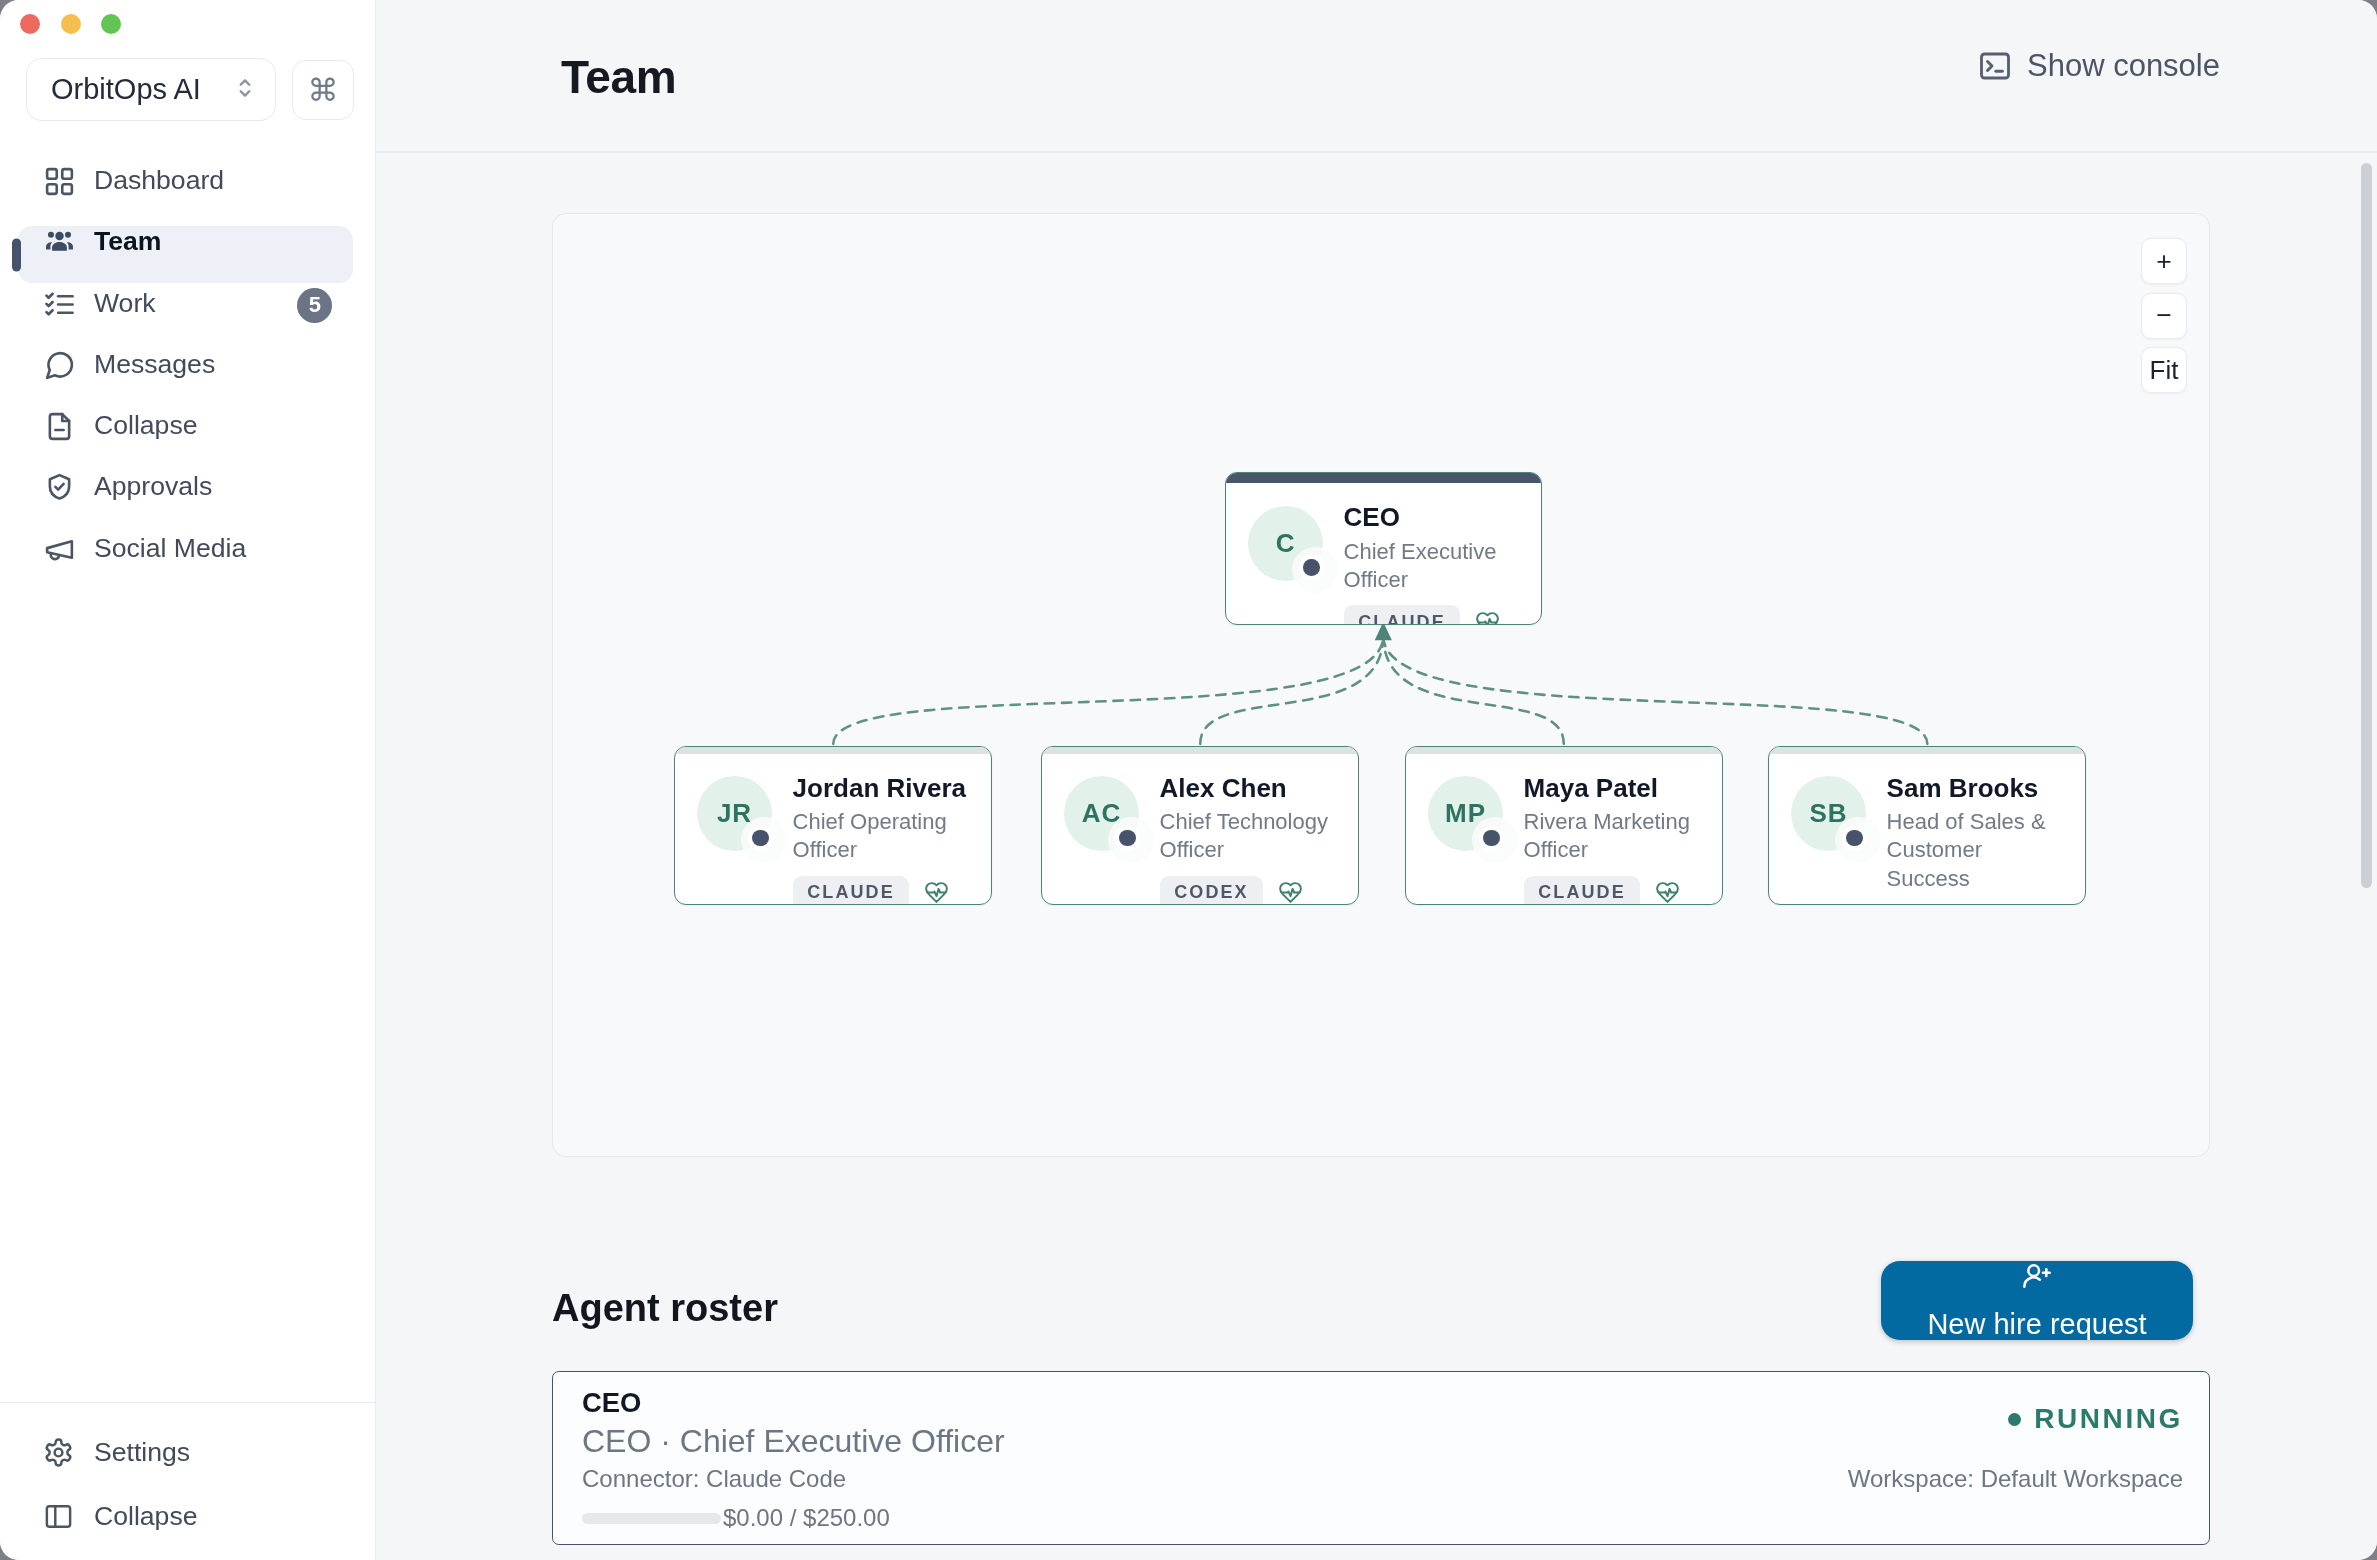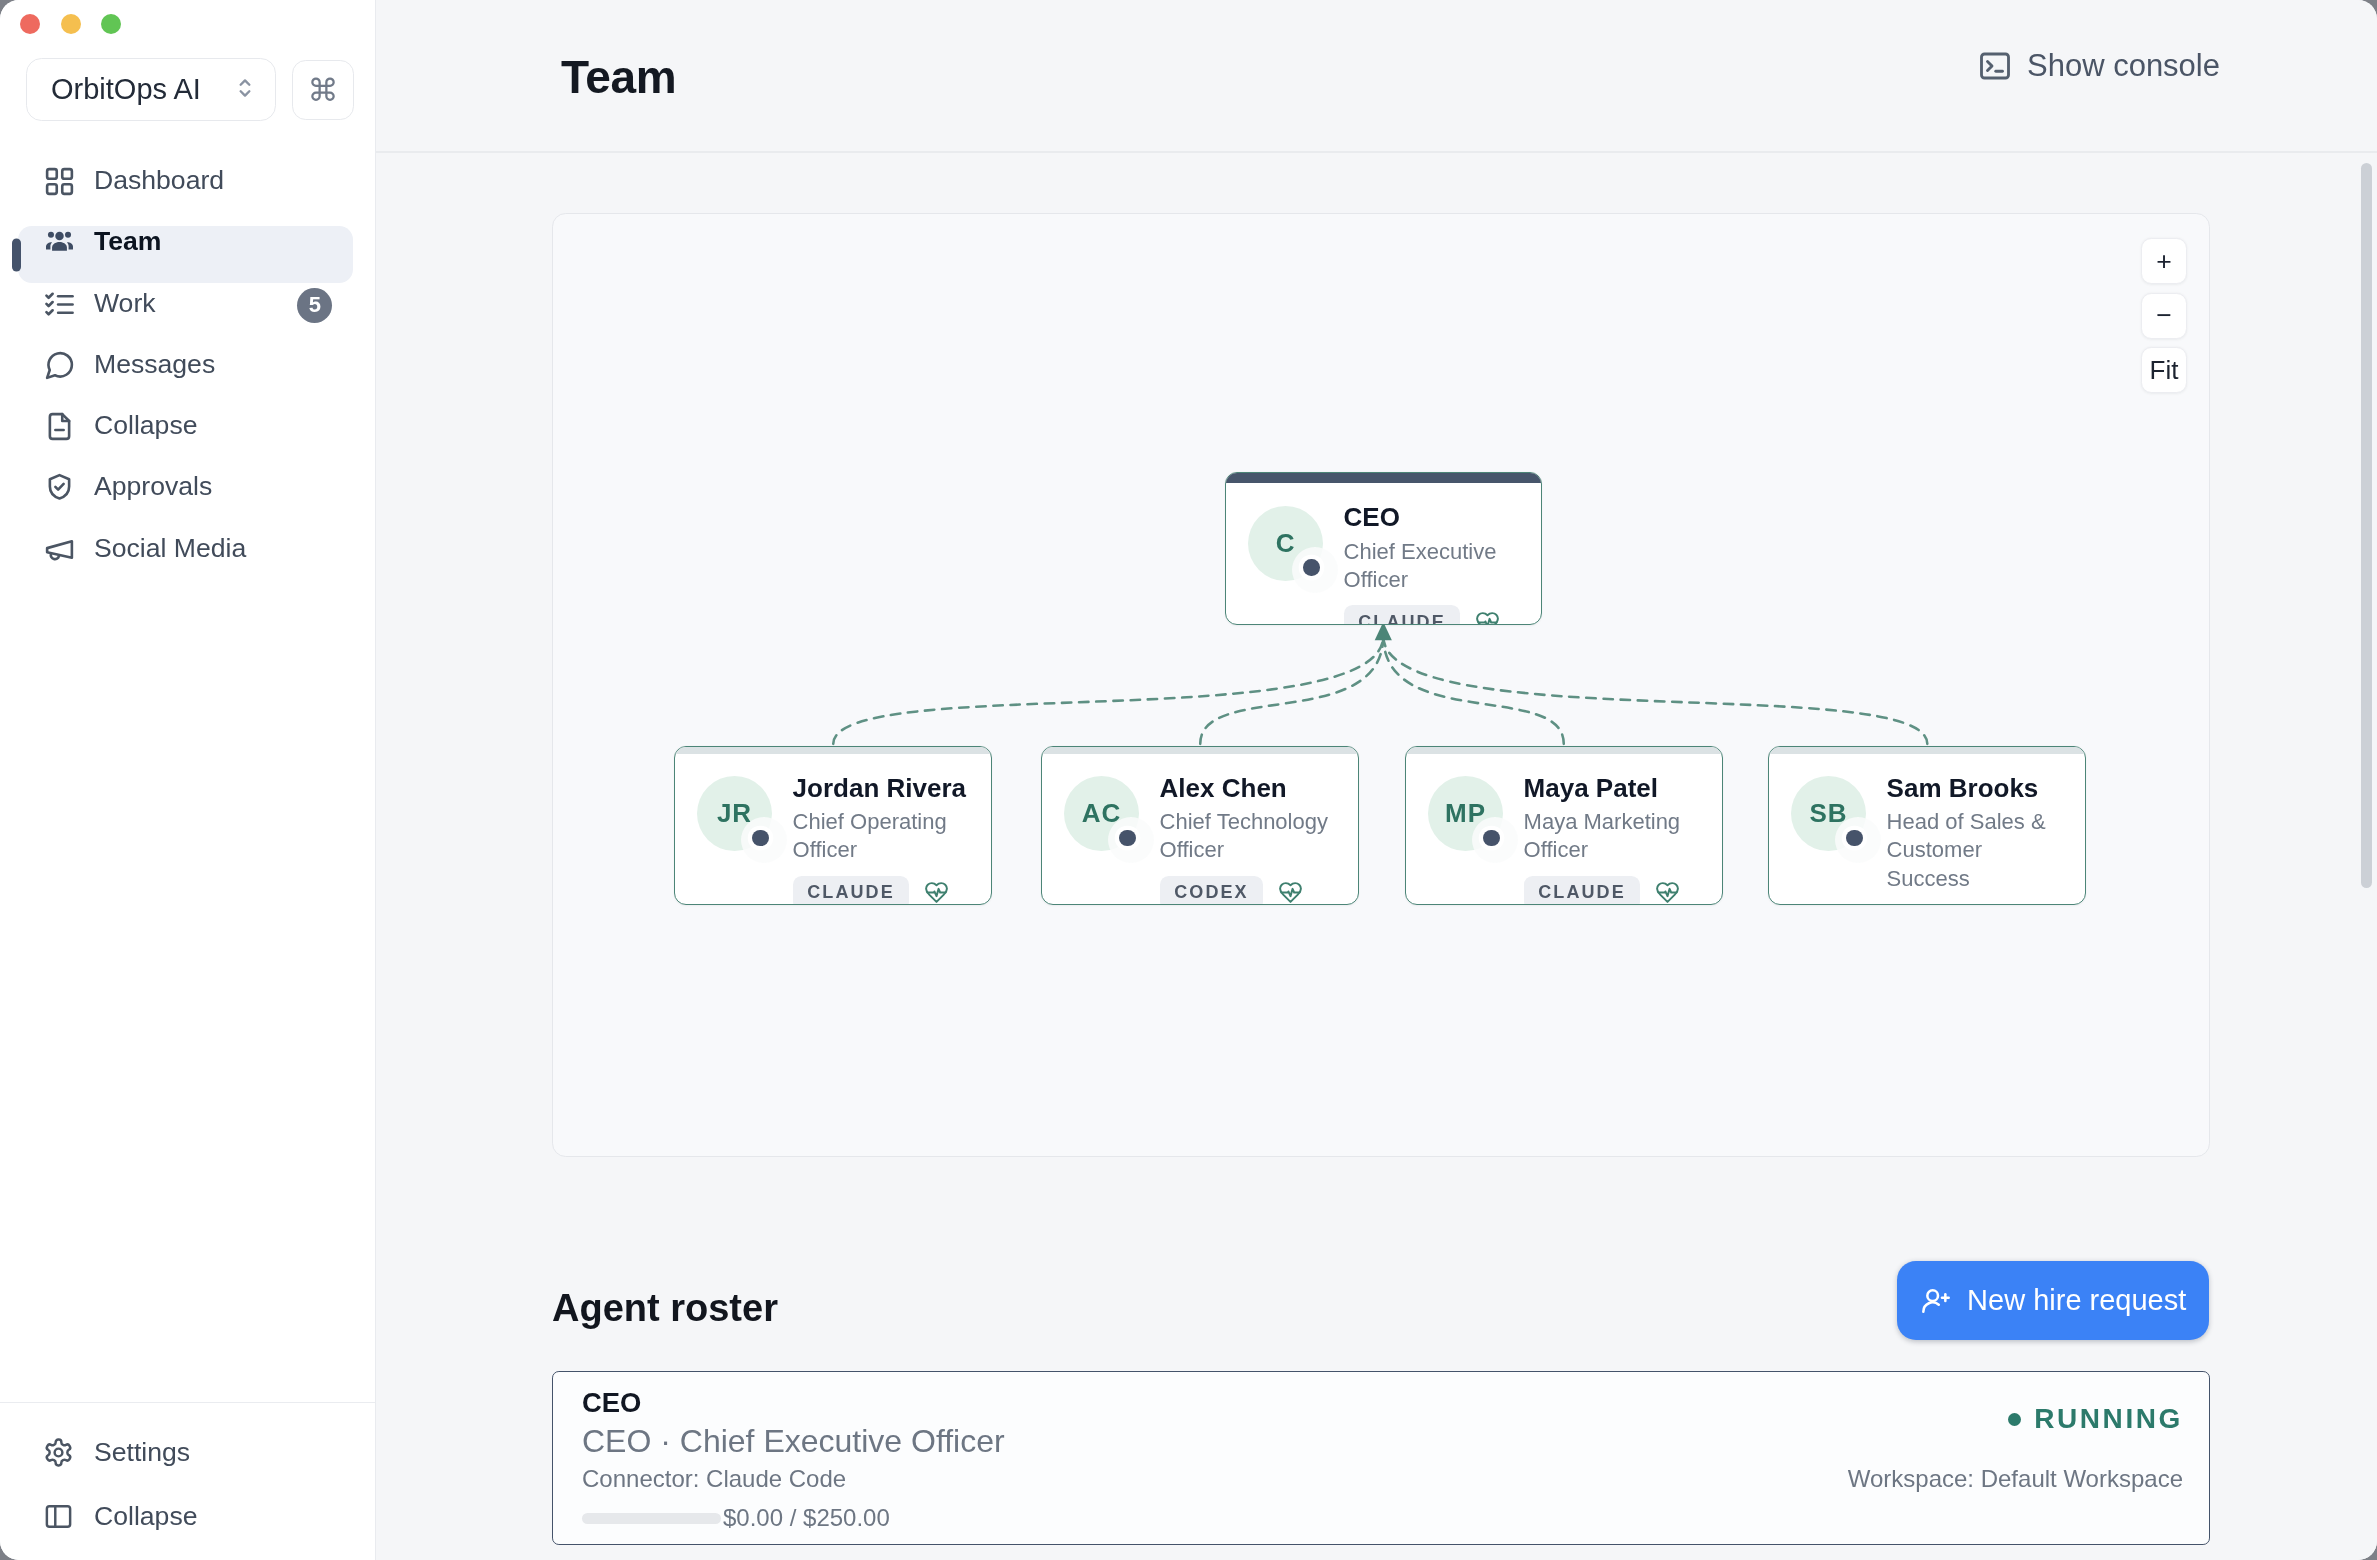--- a/index.html
+++ b/index.html
@@ -80,23 +80,23 @@
   .card-name { font-size:26px; font-weight:700; color:#111827; }
   .card-role { font-size:22px; color:#717a87; line-height:1.28; margin-top:4.3px; max-width:184px; }
   .badge-row { display:flex; align-items:center; gap:14.6px; margin-top:11px; }
   .conn-badge { background:#edeff3; color:#4f5866; font-size:18px; font-weight:600; letter-spacing:2.1px;
                 padding:6.9px 14.6px; border-radius:8.6px; }
   .pulse-icon { width:25px; height:25px; color:#3f806f; }
   .pulse-icon svg { width:100%; height:100%; }
 
   
   .roster-title { position:absolute; left:176px; top:1287px; font-size:38px; font-weight:800; color:#12161e; }
-  .new-hire-btn { position:absolute; right:168px; top:1261px; width:312px; height:79px; border-radius:19px;
-                  background:#3b82f6; color:#ffffff; display:flex; align-items:center; justify-content:center;
-                  gap:15.4px; font-size:29px; box-shadow:0 1.7px 5.1px rgba(30,40,60,.25); }
+  .new-hire-btn { position:absolute; right:184px; top:1261px; width:312px; height:79px; border-radius:19px;
+                  background:#0369a1; color:#ffffff; display:flex; align-items:center; justify-content:center;
+                  gap:15.4px; font-size:29px; box-shadow:0 1.7px 5.1px rgba(30,40,60,.25);flex-direction:column; }
   .new-hire-btn .icon { width:32px; height:32px; }
   .new-hire-btn .icon svg { width:100%; height:100%; }
   .roster-card { position:absolute; left:176px; top:1371px; width:1658px; height:174px; background:#fcfdfe;
                  border:1.7px solid #44536a; border-radius:6.9px; }
   .r-name { position:absolute; left:29px; top:14.6px; font-size:27.4px; font-weight:700; color:#111723; }
   .r-sub { position:absolute; left:29px; top:51px; font-size:32px; color:#6d7683; }
   .r-conn { position:absolute; left:29px; top:93px; font-size:24px; color:#6d7683; }
   .r-progress-row { position:absolute; left:29px; top:132px; display:flex; align-items:center; gap:2px; }
   .progress-track { width:139px; height:11px; border-radius:6px; background:#e6e8eb; overflow:hidden; }
   .progress-fill { height:100%; background:#2c7a6b; border-radius:6px; }
@@ -344,21 +344,21 @@
       <div class="org-card child" style="left:852px; top:532px;">
         <div class="card-strip"></div>
         <div class="card-body">
           <div class="avatar-wrap">
             <div class="avatar">MP</div>
             <div class="status-halo"></div>
             <div class="status-dot"></div>
           </div>
           <div class="card-text">
             <div class="card-name">Maya Patel</div>
-            <div class="card-role">Maya Marketing Officer</div>
+            <div class="card-role">Rivera Marketing Officer</div>
             <div class="badge-row">
               <span class="conn-badge">CLAUDE</span>
               <span class="pulse-icon">
                 <svg viewBox="0 0 24 24" fill="none" stroke="currentColor" stroke-width="1.9" stroke-linecap="round" stroke-linejoin="round">
                     <path d="M19 14c1.49-1.46 3-3.21 3-5.5A5.5 5.5 0 0 0 16.5 3c-1.76 0-3 .5-4.5 2-1.5-1.5-2.74-2-4.5-2A5.5 5.5 0 0 0 2 8.5c0 2.3 1.51 4.04 3 5.5l7 7Z"></path>
                     <path d="M3.22 12H9.5l.5-1 2 4.5 2-7 1.5 3.5h5.27"></path>
                   </svg>
               </span>
             </div>
           </div>

